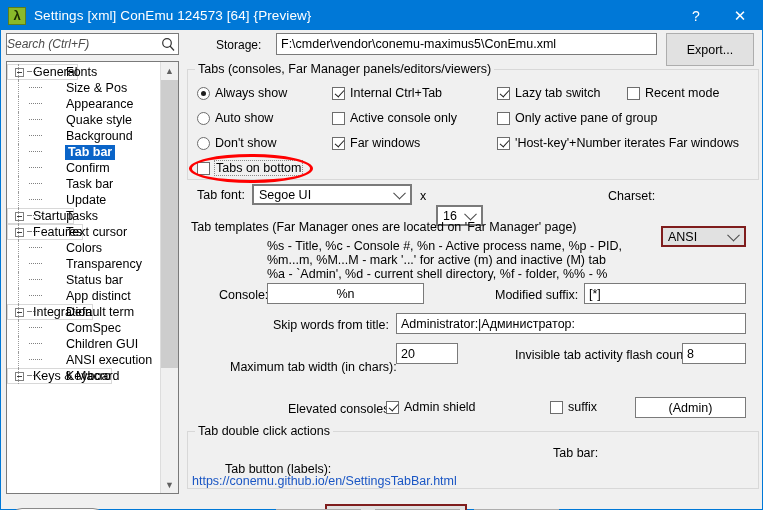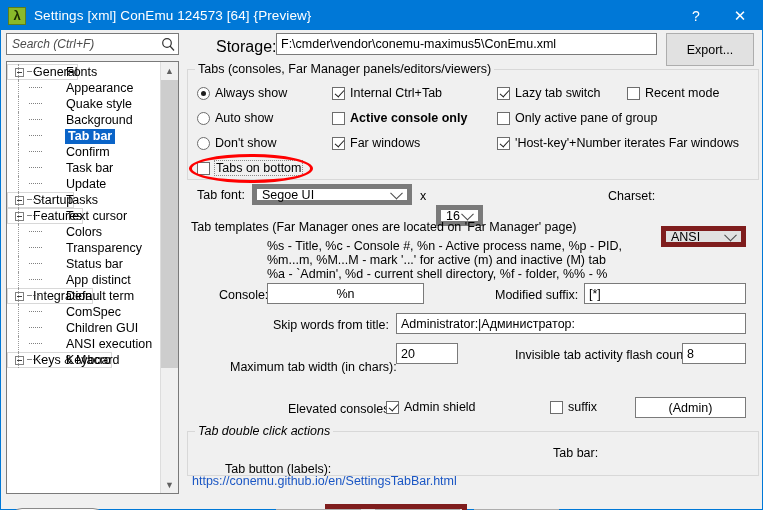--- a/index.html
+++ b/index.html
@@ -63,36 +63,35 @@
   .searchbox {
     position: absolute; left: 5px; top: 3px;
     width: 173px; height: 22px;
     background: #ffffff;
     border: 1px solid #7a7a7a;
     box-sizing: border-box;
     display: flex; align-items: center;
   }
   .searchbox .placeholder {
     flex: 1;
-    padding-left: 5px;
     font-style: italic;
     font-size: 12px;
     color: #4b4b4b;
     white-space: nowrap;
   }
   .search-icon {
     width: 20px; height: 20px;
     display: flex; align-items: center; justify-content: center;
     color: #333;
   }
 
   
   .storage-label {
     position: absolute; left: 215px; top: 8px;
-    font-size: 16px;
+    font-size: 12px;
   }
   .storage-field {
     position: absolute; left: 275px; top: 3px;
     width: 381px; height: 22px;
     background: #ffffff;
     border: 1px solid #7a7a7a;
     box-sizing: border-box;
     display: flex; align-items: center;
     padding-left: 4px;
     font-size: 12.5px;
@@ -200,21 +199,21 @@
   .group > .legend {
     position: absolute;
     top: -8px; left: 7px;
     background: #f0f0f0;
     padding: 0 3px;
     font-size: 12.5px;
     white-space: nowrap;
   }
 
   #grp-tabs { left: 0; top: 8px; width: 572px; height: 111px; }
-  #grp-dbl  { left: 0; top: 370px; width: 572px; height: 45px; font-style: italic; }
+  #grp-dbl  { left: 0; top: 370px; width: 572px; height: 58px; }
 
   .ctl { position: absolute; font-size: 12.5px; white-space: nowrap; }
 
   
   .radio { display: flex; align-items: center; }
   .radio .box {
     width: 13px; height: 13px; border-radius: 50%;
     border: 1px solid #6d6d6d; background: #fff;
     box-sizing: border-box; margin-right: 5px;
     flex: 0 0 auto; position: relative;
@@ -254,21 +253,21 @@
     display: flex; align-items: center;
     padding-left: 4px;
     font-size: 12.5px;
     overflow: hidden; white-space: nowrap;
   }
   .input.center { justify-content: center; padding-left: 0; }
 
   
   .combo {
     background: #e1e1e1;
-    border: 5px solid #7f1d1d;
+    border: 2px solid #7f1d1d;
     box-sizing: border-box;
     height: 21px;
     display: flex; align-items: center;
     padding-left: 5px;
     font-size: 12.5px;
     position: relative;
   }
   .combo.white { background: #ffffff; border-color: #7a7a7a; }
   .combo .chev {
     position: absolute; right: 6px; top: 50%;
@@ -358,20 +357,25 @@
             <span class="tree-label">General</span>
           </div>
           <div class="tree-row child">
             <span class="vline"></span>
             <span class="dots"></span>
             <span class="tree-label">Fonts</span>
           </div>
           <div class="tree-row child">
             <span class="vline"></span>
             <span class="dots"></span>
+            <span class="tree-label">Size &amp; Pos</span>
+          </div>
+          <div class="tree-row child">
+            <span class="vline"></span>
+            <span class="dots"></span>
             <span class="tree-label">Appearance</span>
           </div>
           <div class="tree-row child">
             <span class="vline"></span>
             <span class="dots"></span>
             <span class="tree-label">Quake style</span>
           </div>
           <div class="tree-row child">
             <span class="vline"></span>
             <span class="dots"></span>
@@ -501,21 +505,21 @@
       <div class="ctl check" style="left:10px; top:100px;">
         <span class="box"></span>
         <span class="focus-text">Tabs on bottom</span>
       </div>
       <div class="annot-ellipse" style="left:2px; top:93px; width:124px; height:29px;"></div>
 
       <div class="ctl check" style="left:145px; top:25px;">
         <span class="box on"></span>
         <span>Internal Ctrl+Tab</span>
       </div>
-      <div class="ctl check" style="left:145px; top:50px;font-weight:bold;">
+      <div class="ctl check" style="left:145px; top:50px;">
         <span class="box"></span>
         <span>Active console only</span>
       </div>
       <div class="ctl check" style="left:145px; top:75px;">
         <span class="box on"></span>
         <span>Far windows</span>
       </div>
 
       <div class="ctl check" style="left:310px; top:25px;">
         <span class="box on"></span>

